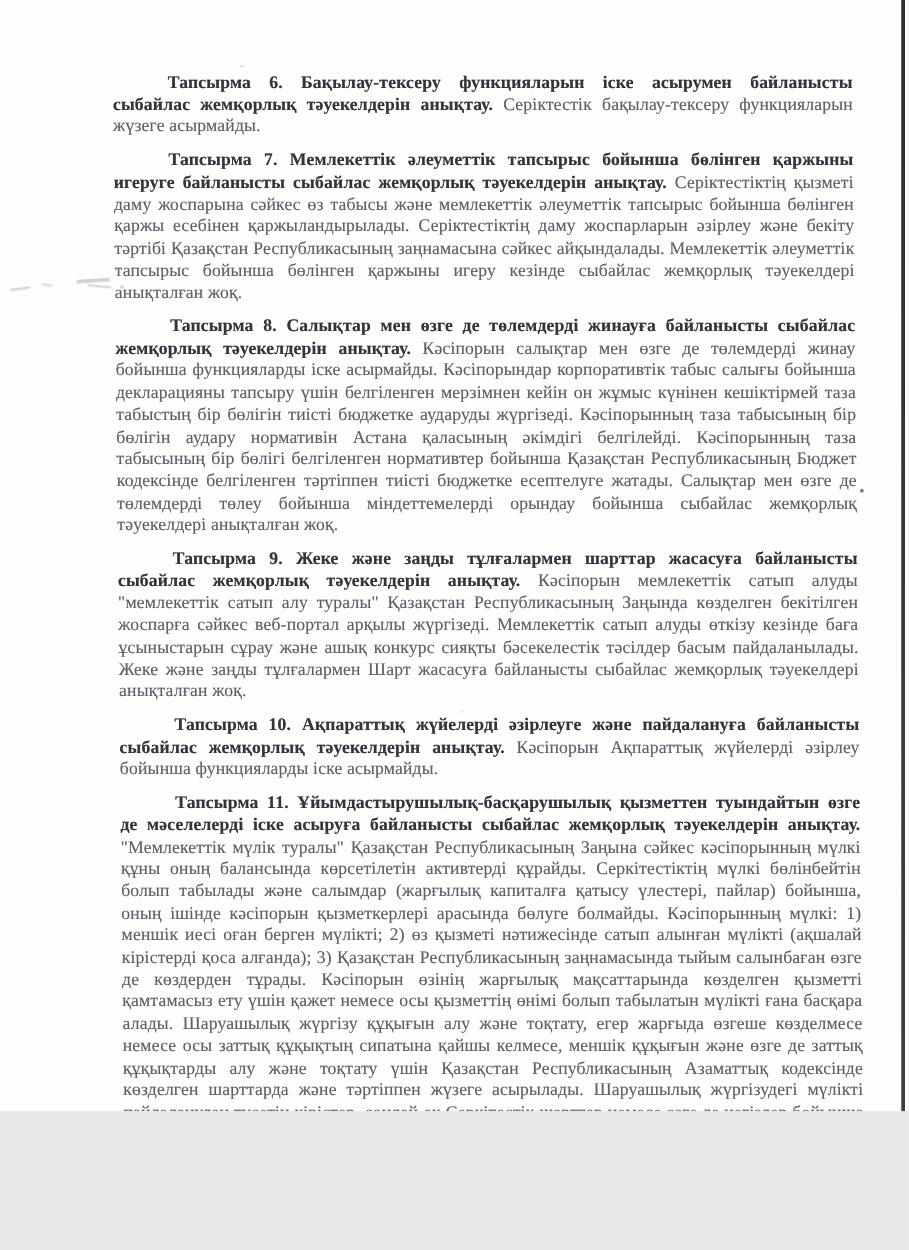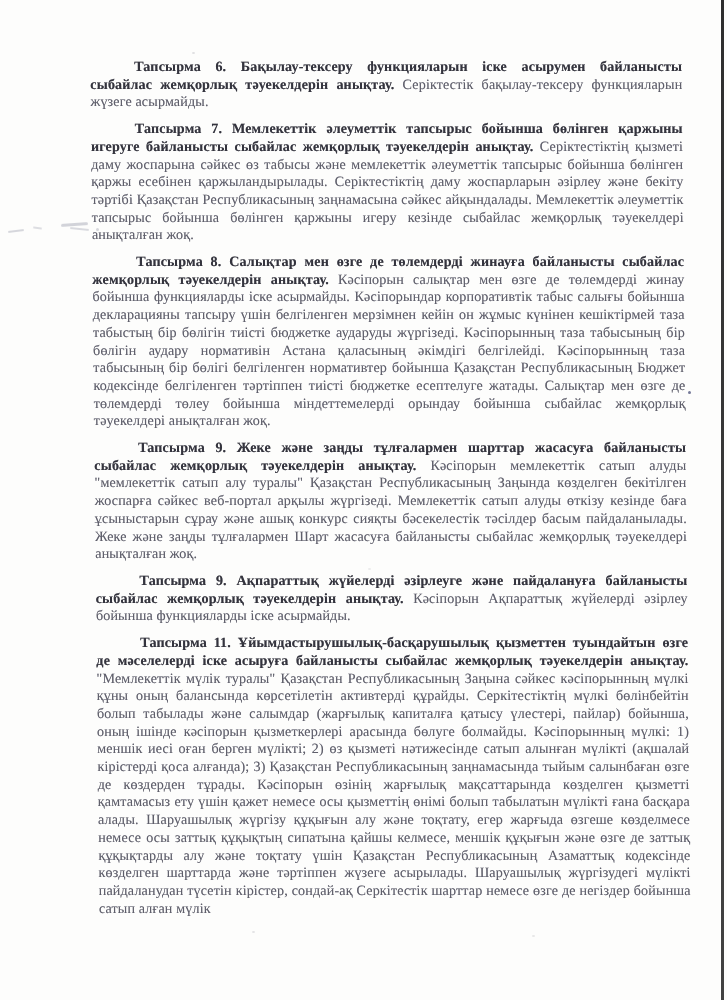--- a/index.html
+++ b/index.html
@@ -1,19 +1,19 @@
 <!DOCTYPE html>
 <html><head>
 <meta charset="utf-8">
 <style>
   html, body { margin: 0; padding: 0; background: #e8e8e8; }
   .scan-page {
     position: relative;
     width: 727px;
-    height: 1000px;
+    height: 889px;
     background: #fdfdfc;
     overflow: hidden;
     font-family: "Liberation Serif", serif;
   }
   
   .text-block {
     position: absolute;
     left: 90px;
     top: 58px;
     width: 592px;
@@ -71,21 +71,21 @@
 
   <div class="text-block">
     <p class="para"><strong>Тапсырма 6. Бақылау-тексеру функцияларын іске асырумен байланысты сыбайлас жемқорлық тәуекелдерін анықтау.</strong><span> Серіктестік бақылау-тексеру функцияларын жүзеге асырмайды.</span></p>
 
     <p class="para"><strong>Тапсырма 7. Мемлекеттік әлеуметтік тапсырыс бойынша бөлінген қаржыны игеруге байланысты сыбайлас жемқорлық тәуекелдерін анықтау.</strong><span> Серіктестіктің қызметі даму жоспарына сәйкес өз табысы және мемлекеттік әлеуметтік тапсырыс бойынша бөлінген қаржы есебінен қаржыландырылады. Серіктестіктің даму жоспарларын әзірлеу және бекіту тәртібі Қазақстан Республикасының заңнамасына сәйкес айқындалады. Мемлекеттік әлеуметтік тапсырыс бойынша бөлінген қаржыны игеру кезінде сыбайлас жемқорлық тәуекелдері анықталған жоқ.</span></p>
 
     <p class="para"><strong>Тапсырма 8. Салықтар мен өзге де төлемдерді жинауға байланысты сыбайлас жемқорлық тәуекелдерін анықтау.</strong><span> Кәсіпорын салықтар мен өзге де төлемдерді жинау бойынша функцияларды іске асырмайды. Кәсіпорындар корпоративтік табыс салығы бойынша декларацияны тапсыру үшін белгіленген мерзімнен кейін он жұмыс күнінен кешіктірмей таза табыстың бір бөлігін тиісті бюджетке аударуды жүргізеді. Кәсіпорынның таза табысының бір бөлігін аудару нормативін Астана қаласының әкімдігі белгілейді. Кәсіпорынның таза табысының бір бөлігі белгіленген нормативтер бойынша Қазақстан Республикасының Бюджет кодексінде белгіленген тәртіппен тиісті бюджетке есептелуге жатады. Салықтар мен өзге де төлемдерді төлеу бойынша міндеттемелерді орындау бойынша сыбайлас жемқорлық тәуекелдері анықталған жоқ.</span></p>
 
     <p class="para"><strong>Тапсырма 9. Жеке және заңды тұлғалармен шарттар жасасуға байланысты сыбайлас жемқорлық тәуекелдерін анықтау.</strong><span> Кәсіпорын мемлекеттік сатып алуды "мемлекеттік сатып алу туралы" Қазақстан Республикасының Заңында көзделген бекітілген жоспарға сәйкес веб-портал арқылы жүргізеді. Мемлекеттік сатып алуды өткізу кезінде баға ұсыныстарын сұрау және ашық конкурс сияқты бәсекелестік тәсілдер басым пайдаланылады. Жеке және заңды тұлғалармен Шарт жасасуға байланысты сыбайлас жемқорлық тәуекелдері анықталған жоқ.</span></p>
 
-    <p class="para"><strong>Тапсырма 9. Ақпараттық жүйелерді әзірлеуге және пайдалануға байланысты сыбайлас жемқорлық тәуекелдерін анықтау.</strong><span> Кәсіпорын Ақпараттық жүйелерді әзірлеу бойынша функцияларды іске асырмайды.</span></p>
+    <p class="para"><strong>Тапсырма 10. Ақпараттық жүйелерді әзірлеуге және пайдалануға байланысты сыбайлас жемқорлық тәуекелдерін анықтау.</strong><span> Кәсіпорын Ақпараттық жүйелерді әзірлеу бойынша функцияларды іске асырмайды.</span></p>
 
     <p class="para"><strong>Тапсырма 11. Ұйымдастырушылық-басқарушылық қызметтен туындайтын өзге де мәселелерді іске асыруға байланысты сыбайлас жемқорлық тәуекелдерін анықтау.</strong><span> "Мемлекеттік мүлік туралы" Қазақстан Республикасының Заңына сәйкес кәсіпорынның мүлкі құны оның балансында көрсетілетін активтерді құрайды. Серкітестіктің мүлкі бөлінбейтін болып табылады және салымдар (жарғылық капиталға қатысу үлестері, пайлар) бойынша, оның ішінде кәсіпорын қызметкерлері арасында бөлуге болмайды. Кәсіпорынның мүлкі: 1) меншік иесі оған берген мүлікті; 2) өз қызметі нәтижесінде сатып алынған мүлікті (ақшалай кірістерді қоса алғанда); 3) Қазақстан Республикасының заңнамасында тыйым салынбаған өзге де көздерден тұрады. Кәсіпорын өзінің жарғылық мақсаттарында көзделген қызметті қамтамасыз ету үшін қажет немесе осы қызметтің өнімі болып табылатын мүлікті ғана басқара алады. Шаруашылық жүргізу құқығын алу және тоқтату, егер жарғыда өзгеше көзделмесе немесе осы заттық құқықтың сипатына қайшы келмесе, меншік құқығын және өзге де заттық құқықтарды алу және тоқтату үшін Қазақстан Республикасының Азаматтық кодексінде көзделген шарттарда және тәртіппен жүзеге асырылады. Шаруашылық жүргізудегі мүлікті пайдаланудан түсетін кірістер, сондай-ақ Серкітестік шарттар немесе өзге де негіздер бойынша сатып алған мүлік</span></p>
   </div>
 
   <div class="scan-edge"></div>
 
   <div class="pm pm1"></div>
   <div class="pm pm2"></div>
   <div class="pm pm3"></div>
   <div class="pm pm4"></div>

